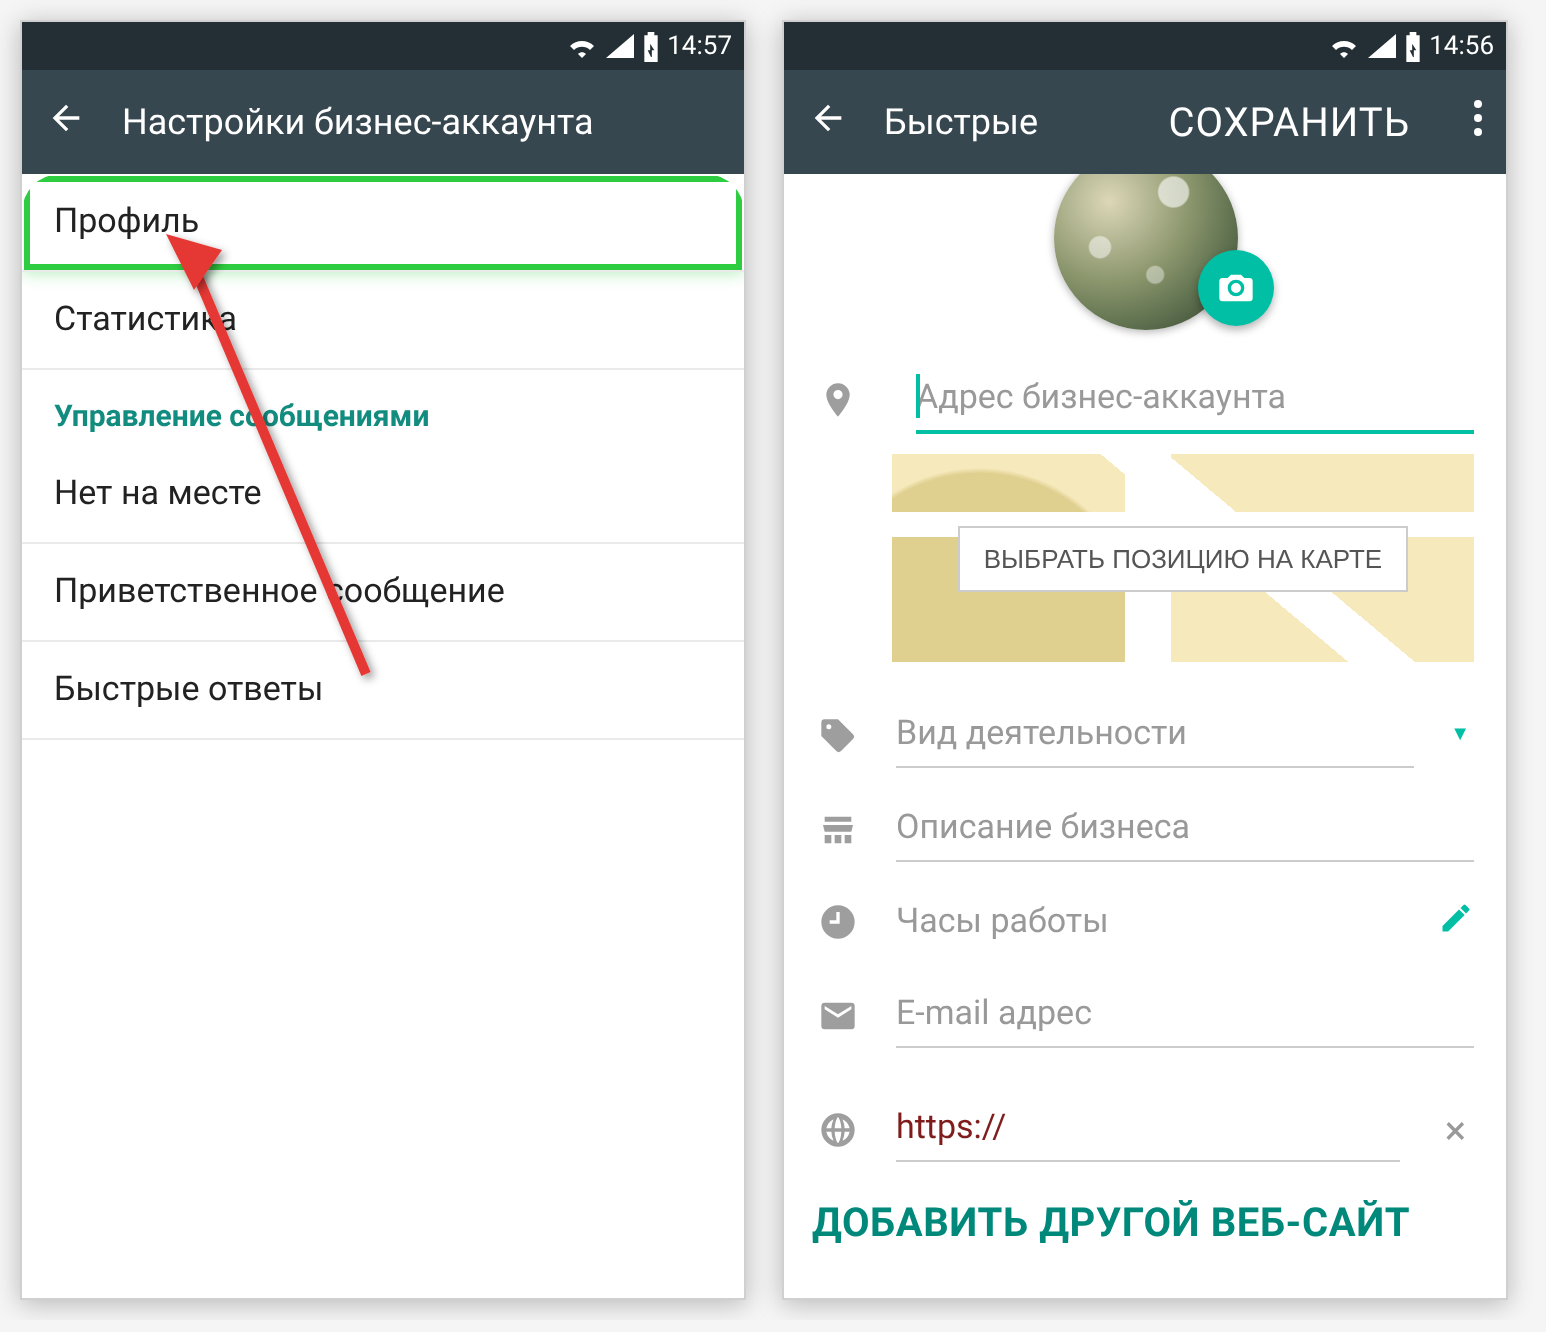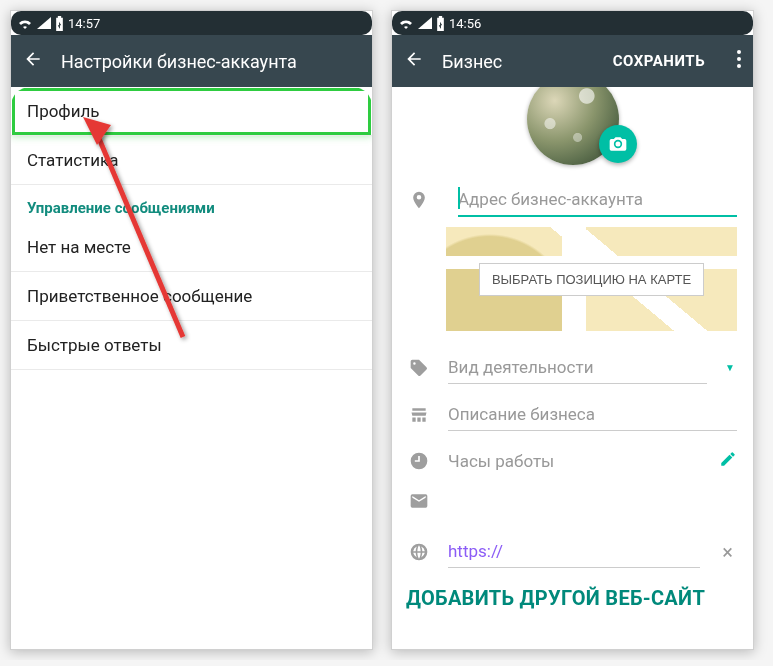--- a/index.html
+++ b/index.html
@@ -22,44 +22,44 @@
       overflow: hidden;
       position: relative;
     }
     .statusbar {
       height: 24px;
       background: #232f34;
       color: #fff;
       font-size: 13px;
       display: flex;
       align-items: center;
+      justify-content: flex-end;
       padding: 0 6px;
       gap: 4px;
-      border-radius: 10px;
     }
     .statusbar .sig {
       display: inline-block;
       width: 0; height: 0;
       border-style: solid;
       border-width: 0 0 12px 14px;
       border-color: transparent transparent #fff transparent;
     }
     .statusbar svg { fill: #fff; }
     .appbar {
       height: 52px;
       background: #37474f;
       color: #fff;
       display: flex;
       align-items: center;
       padding: 0 12px;
       gap: 18px;
     }
     .appbar .back svg { fill: #fff; width: 20px; height: 20px; }
     .appbar .title { font-size: 18px; font-weight: 400; flex: 1; }
-    .appbar .save { font-size: 15px; font-weight: 700; letter-spacing: 0.5px; }
+    .appbar .save { font-size: 20px; font-weight: 400; letter-spacing: 0.5px; }
     .appbar .menu svg { fill: #fff; width: 4px; height: 18px; }
     .body { flex: 1; overflow-y: auto; background: #fff; border-radius: 19px; }
 
     
     .list-item {
       padding: 14px 16px;
       font-size: 17px;
       color: #222;
       border-bottom: 1px solid #eaeaea;
     }
@@ -125,21 +125,21 @@
       border: none;
       border-bottom: 1px solid #ccc;
       font-size: 17px;
       color: #999;
       padding: 6px 0;
       background: transparent;
     }
     .field-row .input.active {
       border-bottom: 2px solid #00bfa5;
     }
-    .field-row .input.filled { color: #8b5cf6; }
+    .field-row .input.filled { color: #7f1d1d; }
     .field-row .edit svg { fill: #00bfa5; width: 18px; height: 18px; }
     .field-row .clear { color: #999; font-size: 20px; padding: 0 4px; }
     .dropdown-caret {
       color: #00bfa5;
       font-size: 10px;
       padding-right: 2px;
     }
 
     .map-block {
       margin: 6px 16px 10px 54px;
@@ -242,21 +242,21 @@
         <path d="M7 0H3v2H1v16h8V2H7V0zM5 15l-2-4h1.5V7L7 11H5.5v4z"></path>
       </svg>
     <span>14:56</span>
   </div>
   <div class="appbar">
     <span class="back">
       <svg viewBox="0 0 24 24">
           <path d="M20 11H7.8l5.6-5.6L12 4l-8 8 8 8 1.4-1.4L7.8 13H20z"></path>
         </svg>
     </span>
-    <span class="title">Бизнес</span>
+    <span class="title">Быстрые</span>
     <span class="save">СОХРАНИТЬ</span>
     <span class="menu" style="margin-left:14px;">
       <svg viewBox="0 0 4 18">
           <circle cx="2" cy="2" r="2"></circle>
           <circle cx="2" cy="9" r="2"></circle>
           <circle cx="2" cy="16" r="2"></circle>
         </svg>
     </span>
   </div>
   <div class="body">
@@ -314,20 +314,21 @@
           </svg>
       </span>
     </div>
 
     <div class="field-row">
       <span class="icon">
         <svg viewBox="0 0 24 24">
             <path d="M4 4h16a2 2 0 012 2v12a2 2 0 01-2 2H4a2 2 0 01-2-2V6a2 2 0 012-2zm8 7L4 6v2l8 5 8-5V6z"></path>
           </svg>
       </span>
+      <div class="input">E-mail адрес</div>
     </div>
 
     <div class="field-row" style="margin-top:10px;">
       <span class="icon">
         <svg viewBox="0 0 24 24">
             <path d="M12 2a10 10 0 100 20 10 10 0 000-20zm7 9h-3a16 16 0 00-1.3-5.5A8 8 0 0119 11zM12 4c1 1.3 1.8 3.6 2 7h-4c.2-3.4 1-5.7 2-7zM5 11a8 8 0 014.3-5.5A16 16 0 008 11zm0 2h3a16 16 0 001.3 5.5A8 8 0 015 13zm7 7c-1-1.3-1.8-3.6-2-7h4c-.2 3.4-1 5.7-2 7zm2.7-1.5A16 16 0 0016 13h3a8 8 0 01-4.3 5.5z"></path>
           </svg>
       </span>
       <div class="input filled">https://</div>
       <span class="clear">×</span>

